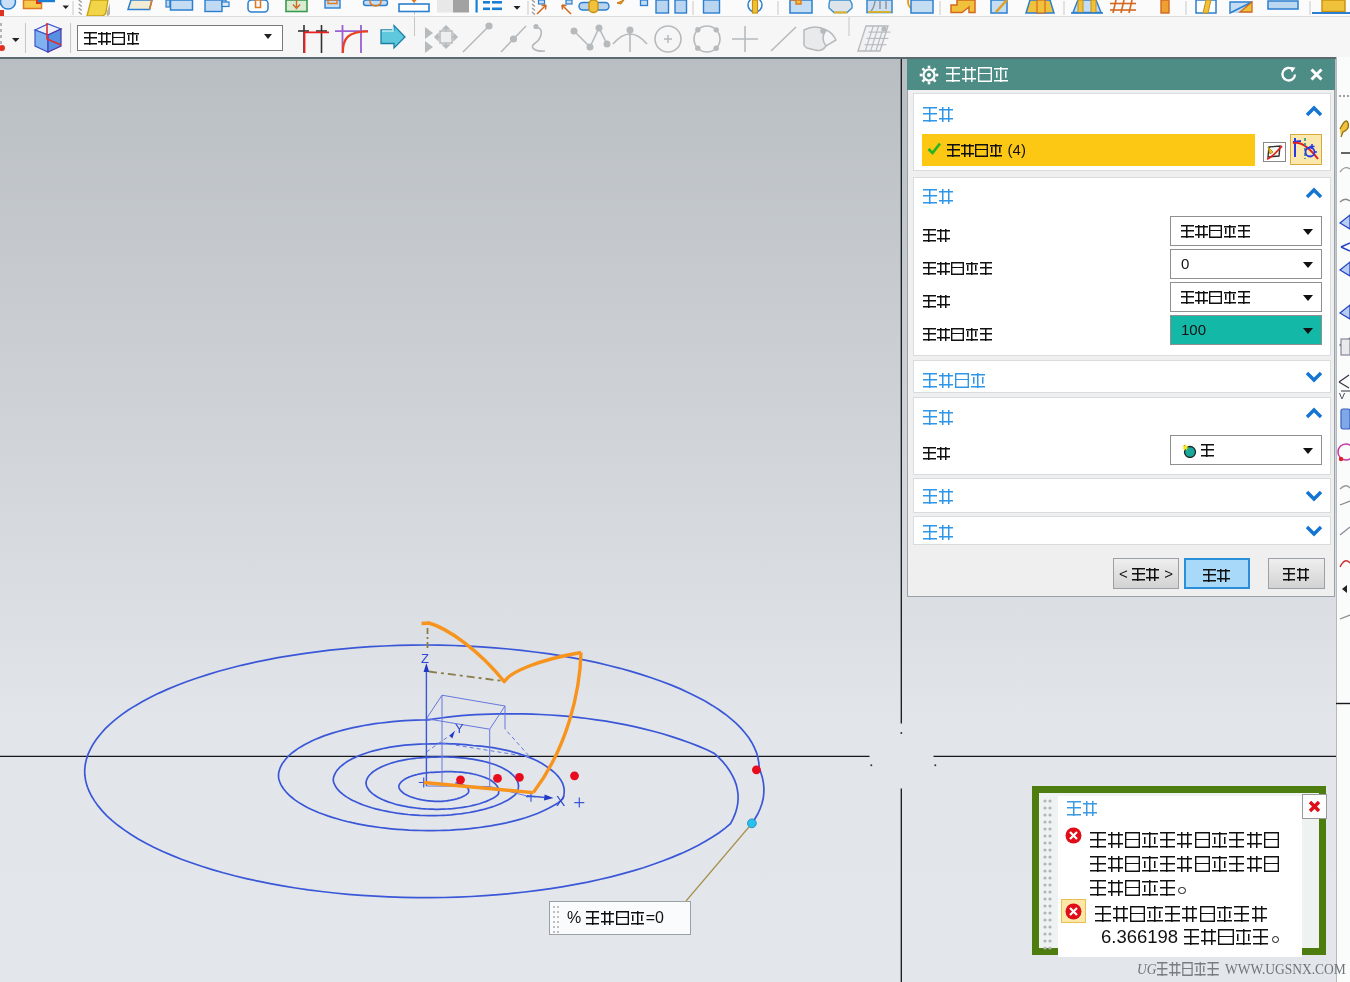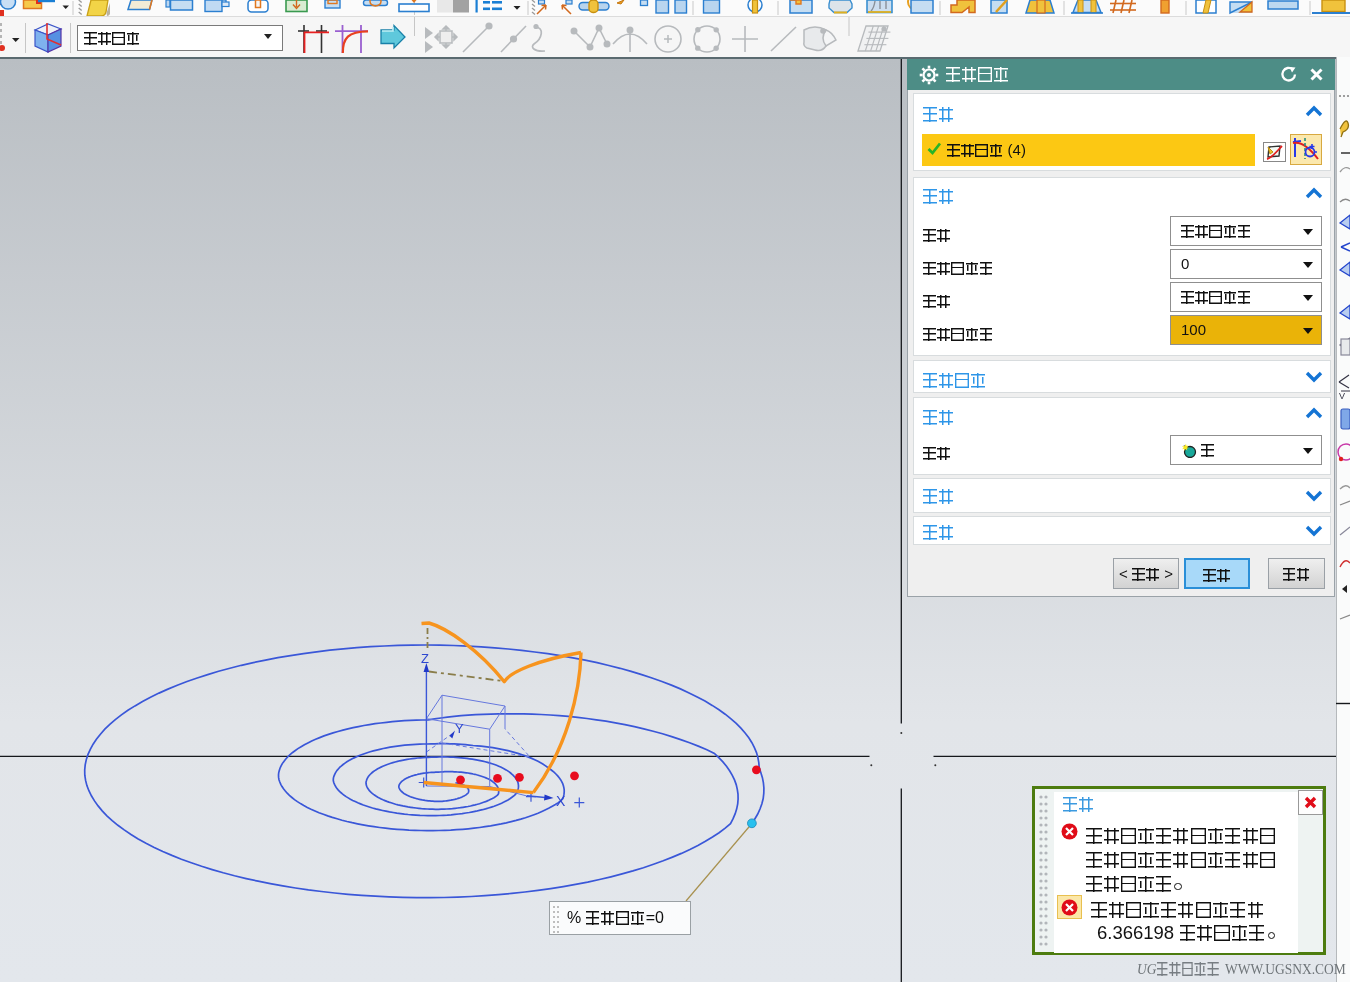--- a/index.html
+++ b/index.html
@@ -321,21 +321,21 @@
             <path d="M2 11 L9 4 L16 11" fill="none" stroke="#1474d4" stroke-width="3.4"></path>
           </svg></div>
         <div class="abs" style="left:9px;top:48px;font-size:15px;color:#111"><span class="cn"><i class="a"></i><i class="c"></i></span></div>
         <div class="abs" style="left:9px;top:81px;font-size:15px;color:#111"><span class="cn"><i class="a"></i><i class="c"></i><i class="b"></i><i class="d"></i><i class="a"></i></span></div>
         <div class="abs" style="left:9px;top:114px;font-size:15px;color:#111"><span class="cn"><i class="a"></i><i class="c"></i></span></div>
         <div class="abs" style="left:9px;top:147px;font-size:15px;color:#111"><span class="cn"><i class="a"></i><i class="c"></i><i class="b"></i><i class="d"></i><i class="a"></i></span></div>
       </div>
       <div class="abs" style="left:262px;top:156px;width:152px;height:30px;background:#fff;border:1px solid #8f8f8f;line-height:28px;padding-left:10px"><span style="font-size:15px;color:#111"><span class="cn"><i class="a"></i><i class="c"></i><i class="b"></i><i class="d"></i><i class="a"></i></span></span><span style="position:absolute;right:8px;top:12px;width:0;height:0;border-left:5px solid transparent;border-right:5px solid transparent;border-top:6px solid #111"></span></div>
       <div class="abs" style="left:262px;top:189px;width:152px;height:30px;background:#fff;border:1px solid #8f8f8f;line-height:28px;padding-left:10px"><span style="font-size:15px;color:#111">0</span><span style="position:absolute;right:8px;top:12px;width:0;height:0;border-left:5px solid transparent;border-right:5px solid transparent;border-top:6px solid #111"></span></div>
       <div class="abs" style="left:262px;top:222px;width:152px;height:30px;background:#fff;border:1px solid #8f8f8f;line-height:28px;padding-left:10px"><span style="font-size:15px;color:#111"><span class="cn"><i class="a"></i><i class="c"></i><i class="b"></i><i class="d"></i><i class="a"></i></span></span><span style="position:absolute;right:8px;top:12px;width:0;height:0;border-left:5px solid transparent;border-right:5px solid transparent;border-top:6px solid #111"></span></div>
-      <div class="abs" style="left:262px;top:255px;width:152px;height:30px;background:#eab308;border:1px solid #8f8f8f;line-height:28px;padding-left:10px"><span style="font-size:15px;color:#111">100</span><span style="position:absolute;right:8px;top:12px;width:0;height:0;border-left:5px solid transparent;border-right:5px solid transparent;border-top:6px solid #111"></span></div>
+      <div class="abs" style="left:262px;top:255px;width:152px;height:30px;background:#14b8a6;border:1px solid #8f8f8f;line-height:28px;padding-left:10px"><span style="font-size:15px;color:#111">100</span><span style="position:absolute;right:8px;top:12px;width:0;height:0;border-left:5px solid transparent;border-right:5px solid transparent;border-top:6px solid #111"></span></div>
       <div class="abs" style="left:5px;top:300px;width:418px;height:33px;background:#fff;border:1px solid #d8dcde">
         <div class="abs" style="left:9px;top:10px;font-size:17px;color:#2e96e8"><span class="cn"><i class="a"></i><i class="c"></i><i class="b"></i><i class="d"></i></span></div>
         <div class="abs" style="right:7px;top:8px"><svg width="18" height="15" viewBox="0 0 18 15">
             <path d="M2 4 L9 11 L16 4" fill="none" stroke="#1474d4" stroke-width="3.4"></path>
           </svg></div>
       </div>
       <div class="abs" style="left:5px;top:337px;width:418px;height:78px;background:#fff;border:1px solid #d8dcde">
         <div class="abs" style="left:9px;top:10px;font-size:17px;color:#2e96e8"><span class="cn"><i class="a"></i><i class="c"></i></span></div>
         <div class="abs" style="right:7px;top:8px"><svg width="18" height="15" viewBox="0 0 18 15">
             <path d="M2 11 L9 4 L16 11" fill="none" stroke="#1474d4" stroke-width="3.4"></path>
@@ -373,21 +373,21 @@
         <circle cx="7" cy="15" r="1" fill="#aaa"></circle>
         <circle cx="3" cy="20" r="1" fill="#aaa"></circle>
         <circle cx="7" cy="20" r="1" fill="#aaa"></circle>
         <circle cx="3" cy="25" r="1" fill="#aaa"></circle>
         <circle cx="7" cy="25" r="1" fill="#aaa"></circle>
         <circle cx="3" cy="30" r="1" fill="#aaa"></circle>
         <circle cx="7" cy="30" r="1" fill="#aaa"></circle>
       </svg>
       <div class="abs" style="left:17px;top:7px;font-size:16px;color:#111">% <span class="cn"><i class="a"></i><i class="c"></i><i class="b"></i><i class="d"></i></span>=0</div>
     </div>
-    <div class="abs" style="left:1032px;top:786px;width:294px;height:169px;background:#eef3f2;border:3px solid #4d7c0f">
+    <div class="abs" style="left:1032px;top:786px;width:294px;height:169px;background:#eef3f2;border:7px solid #4d7c0f">
       <svg class="abs" style="left:2px;top:2px" width="14" height="163">
         <circle cx="4" cy="6" r="1.6" fill="#b2b6ba"></circle>
         <circle cx="9" cy="6" r="1.6" fill="#b2b6ba"></circle>
         <circle cx="4" cy="13" r="1.6" fill="#b2b6ba"></circle>
         <circle cx="9" cy="13" r="1.6" fill="#b2b6ba"></circle>
         <circle cx="4" cy="20" r="1.6" fill="#b2b6ba"></circle>
         <circle cx="9" cy="20" r="1.6" fill="#b2b6ba"></circle>
         <circle cx="4" cy="27" r="1.6" fill="#b2b6ba"></circle>
         <circle cx="9" cy="27" r="1.6" fill="#b2b6ba"></circle>
         <circle cx="4" cy="34" r="1.6" fill="#b2b6ba"></circle>

